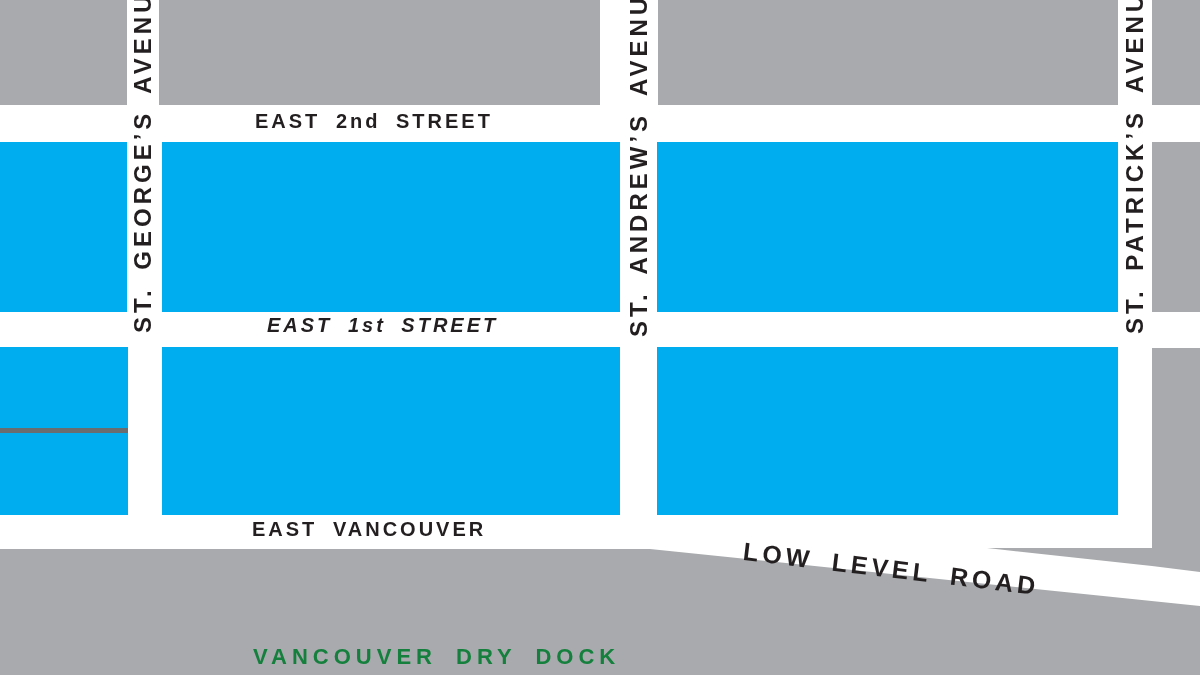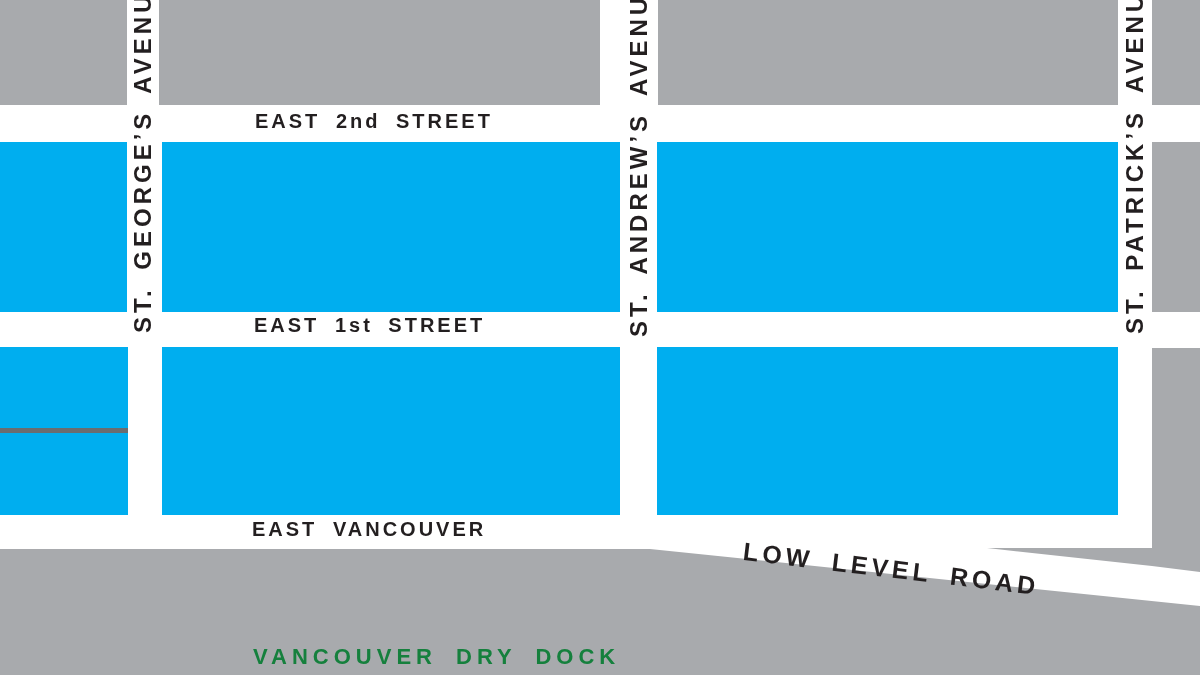--- a/index.html
+++ b/index.html
@@ -40,21 +40,21 @@
 
   <div class="divider" style="left:0;top:428px;width:128px;height:5px;"></div>
 
   <svg class="shapes" width="1200" height="675" viewBox="0 0 1200 675">
     <polygon fill="#A8AAAD" points="0,549 650,549 1200,606 1200,675 0,675"></polygon>
     <polygon fill="#A8AAAD" points="987,548 1152,548 1152,566"></polygon>
     <polygon fill="#A8AAAD" points="1152,348 1200,348 1200,572 1152,566"></polygon>
   </svg>
 
   <div class="lbl street-lbl" style="left:255px;top:110px;">EAST 2nd STREET</div>
-  <div class="lbl street-lbl" style="left:254px;top:314px;">EAST 1st STREET</div>
+  <div class="lbl street-lbl" style="left:267px;top:314px;font-style:italic;">EAST 1st STREET</div>
   <div class="lbl street-lbl" style="left:252px;top:518px;">EAST VANCOUVER</div>
 
   <div class="lbl road-lbl" style="left:745px;top:537px;">LOW LEVEL ROAD</div>
 
   <div class="lbl dock-lbl" style="left:253px;top:644px;">VANCOUVER DRY DOCK</div>
 
   <div class="lbl ave-lbl" style="left:127px;top:333px;line-height:32px;">ST. GEORGE’S AVENUE</div>
   <div class="lbl ave-lbl" style="left:620px;top:337px;line-height:37px;">ST. ANDREW’S AVENUE</div>
   <div class="lbl ave-lbl" style="left:1118px;top:334px;line-height:34px;">ST. PATRICK’S AVENUE</div>
 

